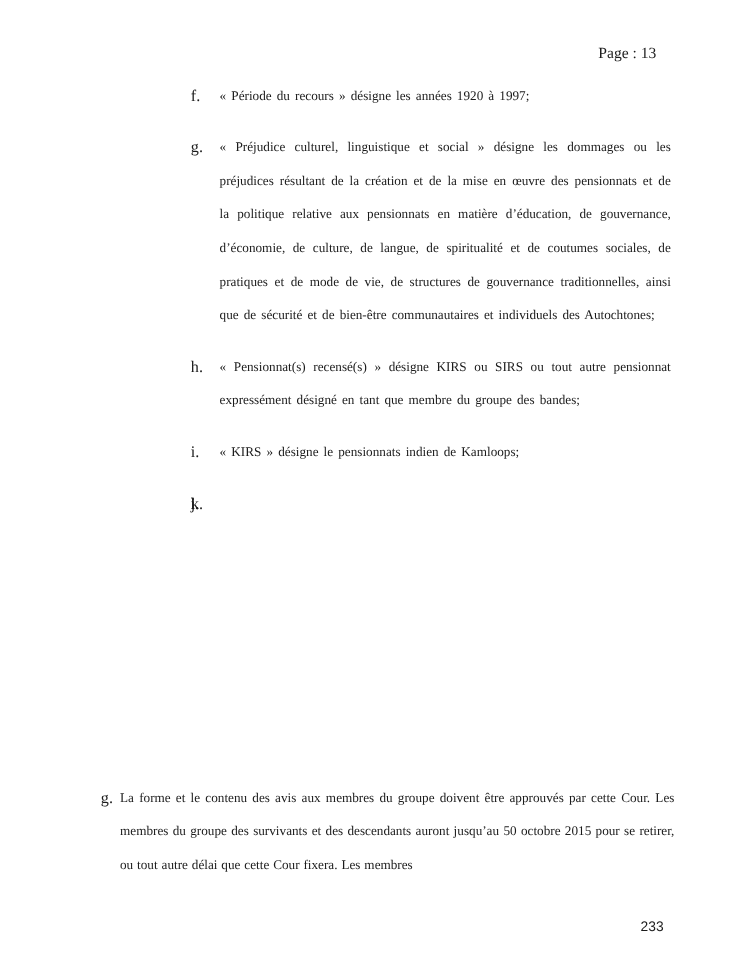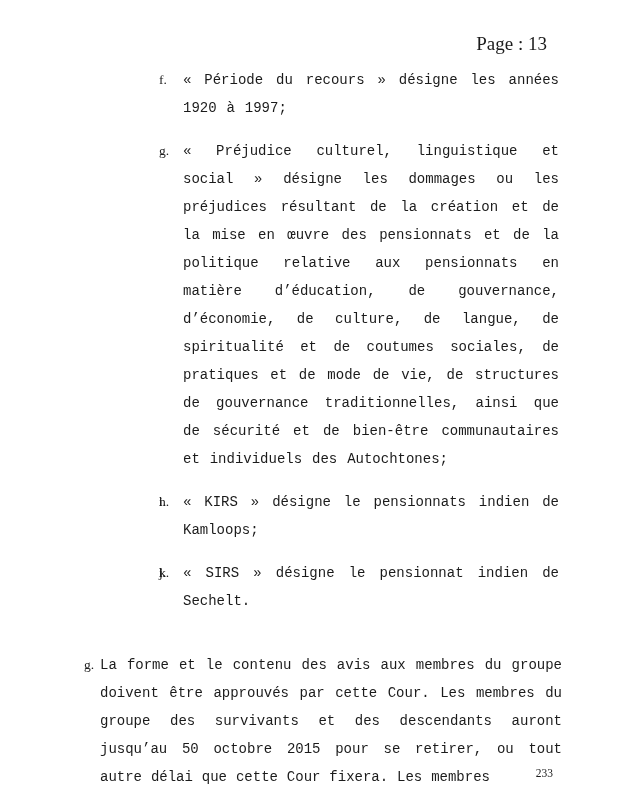--- a/index.html
+++ b/index.html
@@ -12,21 +12,21 @@
     font-family: "Liberation Serif", "DejaVu Serif", serif;
     color: #1b1b1b;
     overflow: hidden;
   }
   .header {
     position: absolute;
     top: 36px;
     left: 0;
     right: 76px;
     text-align: right;
-    font-size: 19px;
+    font-size: 13px;
     line-height: 16px;
   }
   .definitions {
     position: absolute;
     top: 66px;
     left: 0;
     right: 0;
   }
   .def-item {
     position: relative;
@@ -35,25 +35,24 @@
     margin-bottom: 15px;
   }
   .def-item .marker {
     position: absolute;
     left: 159px;
     top: 0;
     font-size: 13.5px;
     line-height: 28px;
   }
   .def-text {
-    font-size: 14px;
+    font-size: 11px;
     line-height: 28px;
     text-align: justify;
     word-spacing: 1.5px;
-    font-family: Liberation Mono, monospace;
   }
   .outer-para {
     position: absolute;
     top: 651px;
     left: 0;
     right: 0;
     padding-left: 100px;
     padding-right: 61px;
   }
   .outer-para .marker {
@@ -65,21 +64,21 @@
   }
   .outer-para .def-text {
     word-spacing: 0.5px;
   }
   .footer {
     position: absolute;
     top: 766px;
     left: 0;
     right: 70px;
     text-align: right;
-    font-family: Liberation Serif, serif;
+    font-family: Liberation Sans, sans-serif;
     font-size: 11.5px;
     line-height: 14px;
   }
 </style>
 </head>
 <body>
 
 <div class="page">
 
   <div class="header">
@@ -93,38 +92,38 @@
       <div class="def-text">« Période du recours » désigne les années 1920 à 1997;</div>
     </div>
 
     <div class="def-item">
       <span class="marker">g.</span>
       <div class="def-text">« Préjudice culturel, linguistique et social » désigne les dommages ou les préjudices résultant de la création et de la mise en œuvre des pensionnats et de la politique relative aux pensionnats en matière d’éducation, de gouvernance, d’économie, de culture, de langue, de spiritualité et de coutumes sociales, de pratiques et de mode de vie, de structures de gouvernance traditionnelles, ainsi que de sécurité et de bien-être communautaires et individuels des Autochtones;</div>
     </div>
 
     <div class="def-item">
       <span class="marker">h.</span>
+      <div class="def-text">« Pensionnat(s) recensé(s) » désigne KIRS ou SIRS ou tout autre pensionnat expressément désigné en tant que membre du groupe des bandes;</div>
     </div>
 
     <div class="def-item">
       <span class="marker">i.</span>
       <div class="def-text">« KIRS » désigne le pensionnats indien de Kamloops;</div>
     </div>
 
     <div class="def-item">
       <span class="marker">j.</span>
     </div>
 
     <div class="def-item">
       <span class="marker">k.</span>
     </div>
 
     <div class="def-item">
       <span class="marker">l.</span>
-      <div class="def-text">« SIRS » désigne le pensionnat indien de Sechelt.</div>
     </div>
 
   </div>
 
   <div class="outer-para">
     <span class="marker">g.</span>
     <div class="def-text">La forme et le contenu des avis aux membres du groupe doivent être approuvés par cette Cour. Les membres du groupe des survivants et des descendants auront jusqu’au 50 octobre 2015 pour se retirer, ou tout autre délai que cette Cour fixera. Les membres</div>
   </div>
 
   <div class="footer">

